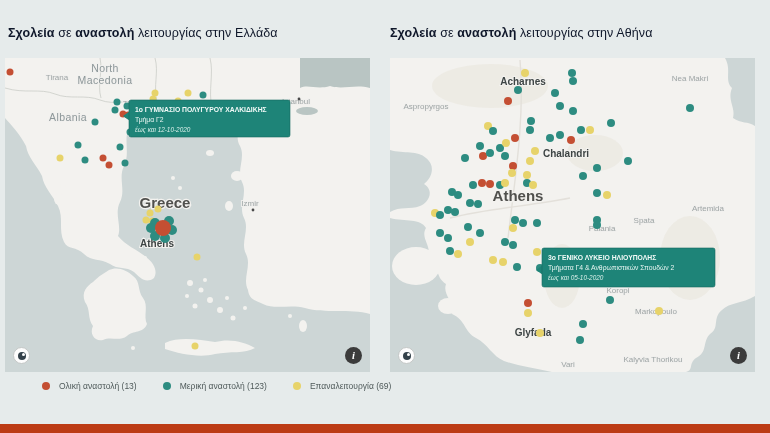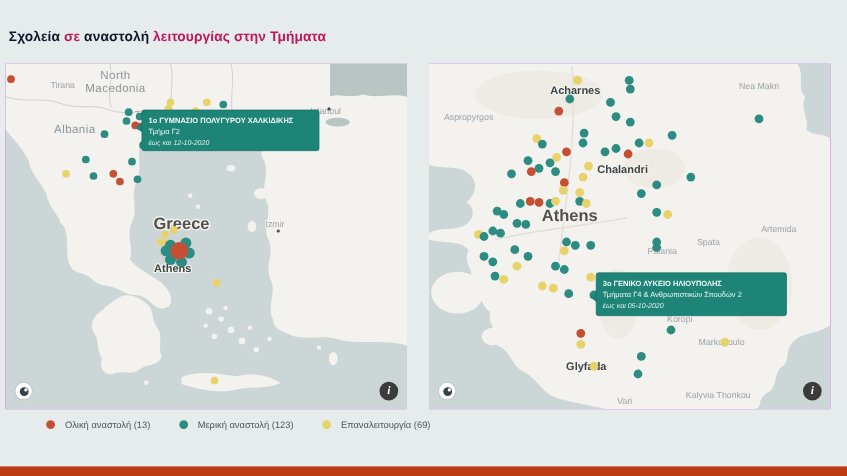--- a/index.html
+++ b/index.html
@@ -1,20 +1,20 @@
 <!DOCTYPE html>
 <html style="--sea: #cdd6d6; --land: #f3f2ef; --tooltip-bg: #1e8478;"><head>
 <meta charset="utf-8">
 <style>
   html,body{margin:0;padding:0;}
   body{font-family:"Liberation Sans","DejaVu Sans",sans-serif;background:#eef1f1;}
   .stage{position:relative;width:770px;height:433px;background:#e6ebeb;overflow:hidden;}
   .map-title{position:absolute;top:26px;font-size:12.5px;letter-spacing:.1px;}
   .map-title .tb{font-weight:bold;color:#0f172a;}
-  .map-title .tr{font-weight:bold;color:#be185d;}
+  .map-title .tr{font-weight:normal;color:#0f172a;}
   #title0{left:8px;}
   #title1{left:390px;}
   .panel{position:absolute;top:58px;width:365px;height:314px;background:#d946ef;}
   #panel0{left:5px;}
   #panel1{left:390px;}
   .panel svg{display:block;width:365px;height:314px;}
   .sea{fill:var(--sea,#cdd6d6);}
   .land{fill:var(--land,#f3f2ef);}
   .greysea{fill:#b9c5c3;}
   .hill{fill:#ebe8e0;opacity:.75;}
@@ -41,21 +41,22 @@
   .legend-item{display:flex;align-items:center;gap:9px;}
   .legend-dot{width:8px;height:8px;border-radius:50%;flex:0 0 auto;}
   .legend-label{font-size:8.5px;color:#4f5a5a;}
   .accent-bar{position:absolute;left:0;bottom:0;width:770px;height:9px;}
 </style>
 </head>
 <body>
 
 <div class="stage" style="background: rgb(230, 235, 235);">
 
-  <div class="map-title" id="title0"><span class="tb">Σχολεία</span><span class="tr"> σε </span><span class="tb">αναστολή</span><span class="tr"> λειτουργίας στην Τμήματα</span></div>
+  <div class="map-title" id="title0"><span class="tb">Σχολεία</span><span class="tr"> σε </span><span class="tb">αναστολή</span><span class="tr"> λειτουργίας στην Ελλάδα</span></div>
+  <div class="map-title" id="title1"><span class="tb">Σχολεία</span><span class="tr"> σε </span><span class="tb">αναστολή</span><span class="tr"> λειτουργίας στην Αθήνα</span></div>
 
   <div class="panel" id="panel0">
     <svg id="map0" viewBox="0 0 365 314">
       <rect class="sea" x="0" y="0" width="365" height="314"></rect>
       <path class="land" d="M0,0 H365 V256 C345,250 320,256 300,250 C285,246 270,252 258,246 C248,242 244,240 243,232 C237,220 247,208 241,196 C235,184 245,172 239,160 C233,148 243,136 237,124 C231,112 241,100 235,88 C229,78 237,70 231,62 C221,68 211,60 201,66 C191,72 181,62 173,67 C163,71 156,63 149,69 L151,78 L146,71 L141,80 L137,71 C131,76 129,67 123,72 C119,84 125,96 119,108 C113,120 121,132 115,144 C109,156 117,168 113,178 C121,188 133,192 141,199 C149,205 153,213 149,220 C141,226 135,220 129,214 C121,208 113,212 105,206 C95,200 87,204 79,196 C71,188 63,192 59,184 C53,172 59,160 53,148 C47,136 39,130 37,118 C31,106 23,100 21,88 C15,76 7,68 0,60 Z"></path>
       <path class="land" d="M104,212 C112,208 122,212 128,218 C136,224 132,232 138,240 C144,248 138,258 142,266 C138,276 128,272 122,278 C114,284 106,278 98,282 C90,284 84,276 88,268 C82,260 86,252 80,244 C76,234 82,228 88,224 C94,218 98,216 104,212 Z"></path>
       <g>
         <ellipse class="land" cx="50" cy="93" rx="4" ry="7"></ellipse>
         <ellipse class="land" cx="58" cy="128" rx="3" ry="5"></ellipse>
         <ellipse class="land" cx="54" cy="141" rx="5" ry="6"></ellipse>

